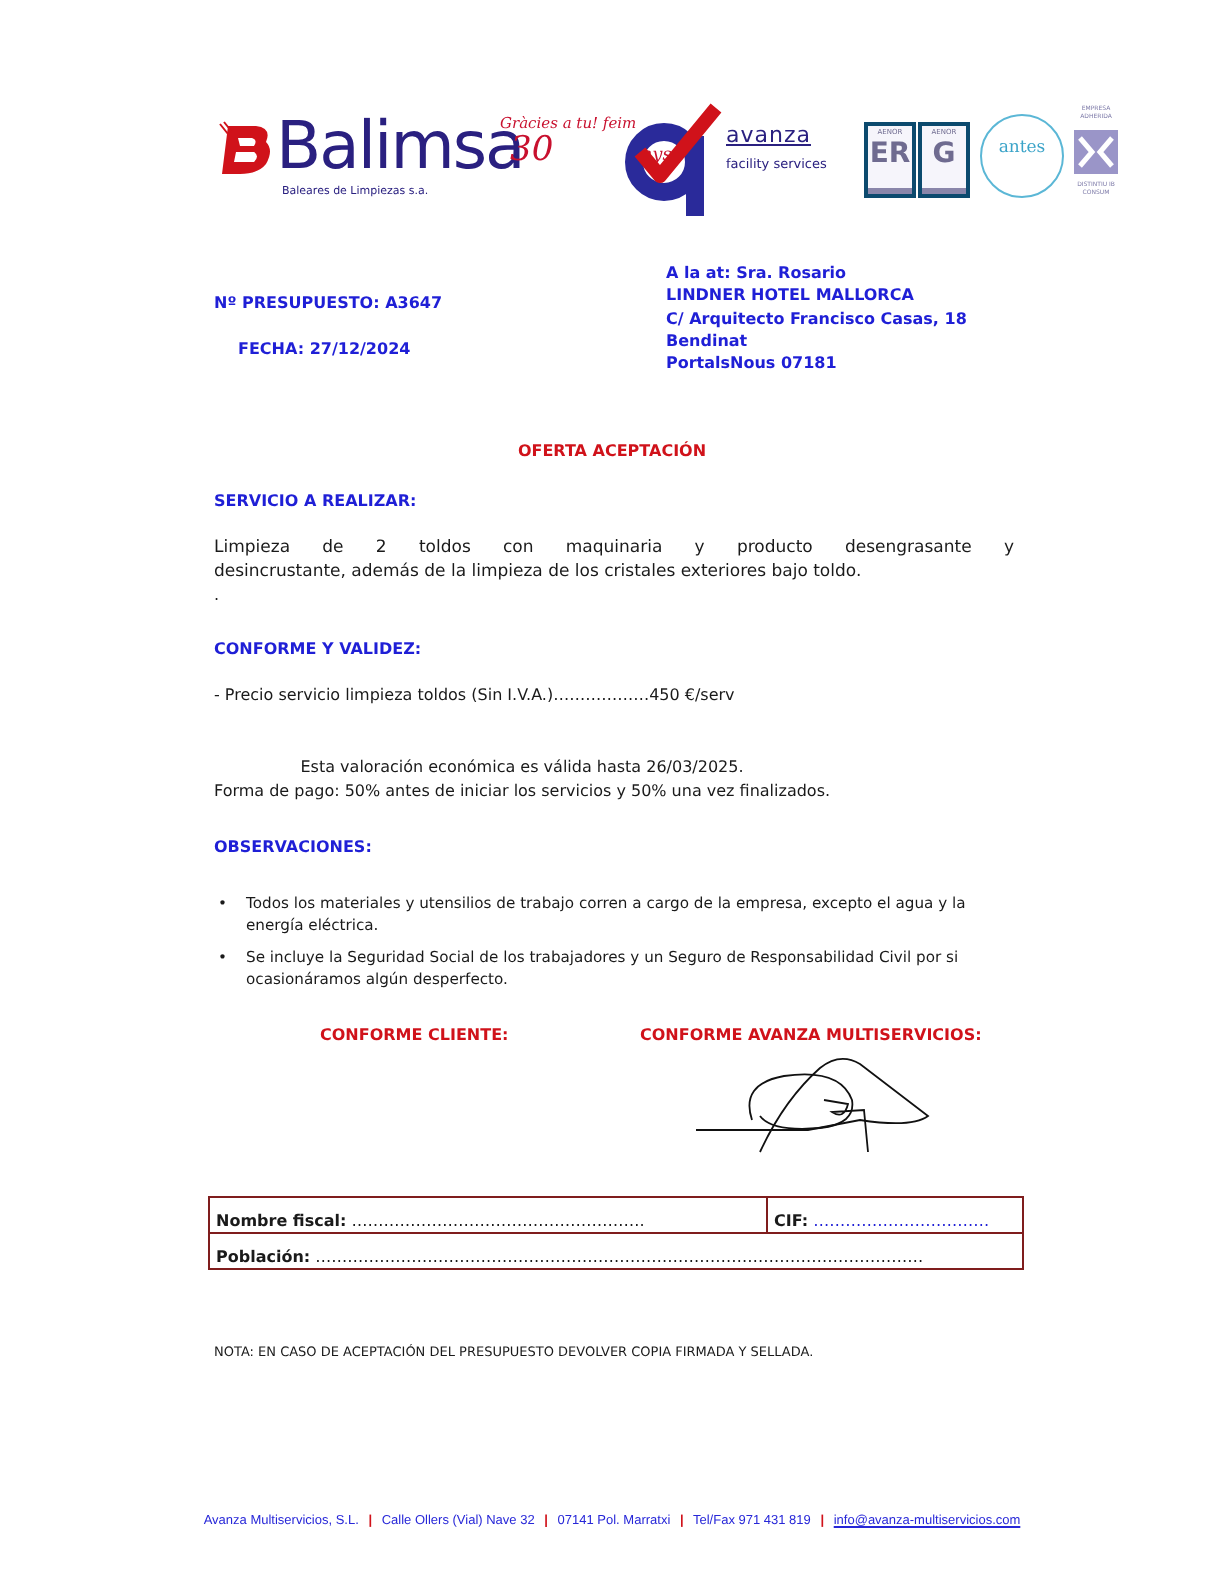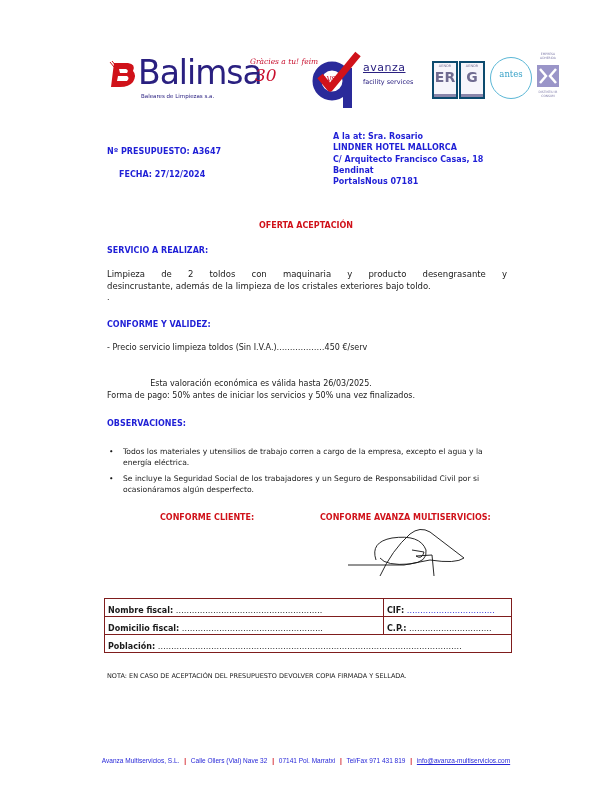--- a/index.html
+++ b/index.html
@@ -188,30 +188,20 @@
     <td style="width:272px">
       <span class="flabel">Nombre fiscal:</span>
       <span class="fdots">……………………………………………….</span>
     </td>
     <td>
       <span class="flabel">CIF:</span>
       <span class="fdots blue-dots">……………………………</span>
     </td>
   </tr>
   <tr>
-    <td>
-      <span class="flabel">Domicilio fiscal:</span>
-      <span class="fdots">……………………………………………..</span>
-    </td>
-    <td>
-      <span class="flabel">C.P.:</span>
-      <span class="fdots">………………………….</span>
-    </td>
-  </tr>
-  <tr>
     <td colspan="2">
       <span class="flabel">Población:</span>
       <span class="fdots">……………………………………………………………………………………………………</span>
     </td>
   </tr>
 </tbody>
   </table>
 
 <div id="nota" class="abs">NOTA: EN CASO DE ACEPTACIÓN DEL PRESUPUESTO DEVOLVER COPIA FIRMADA Y SELLADA.</div>
 

